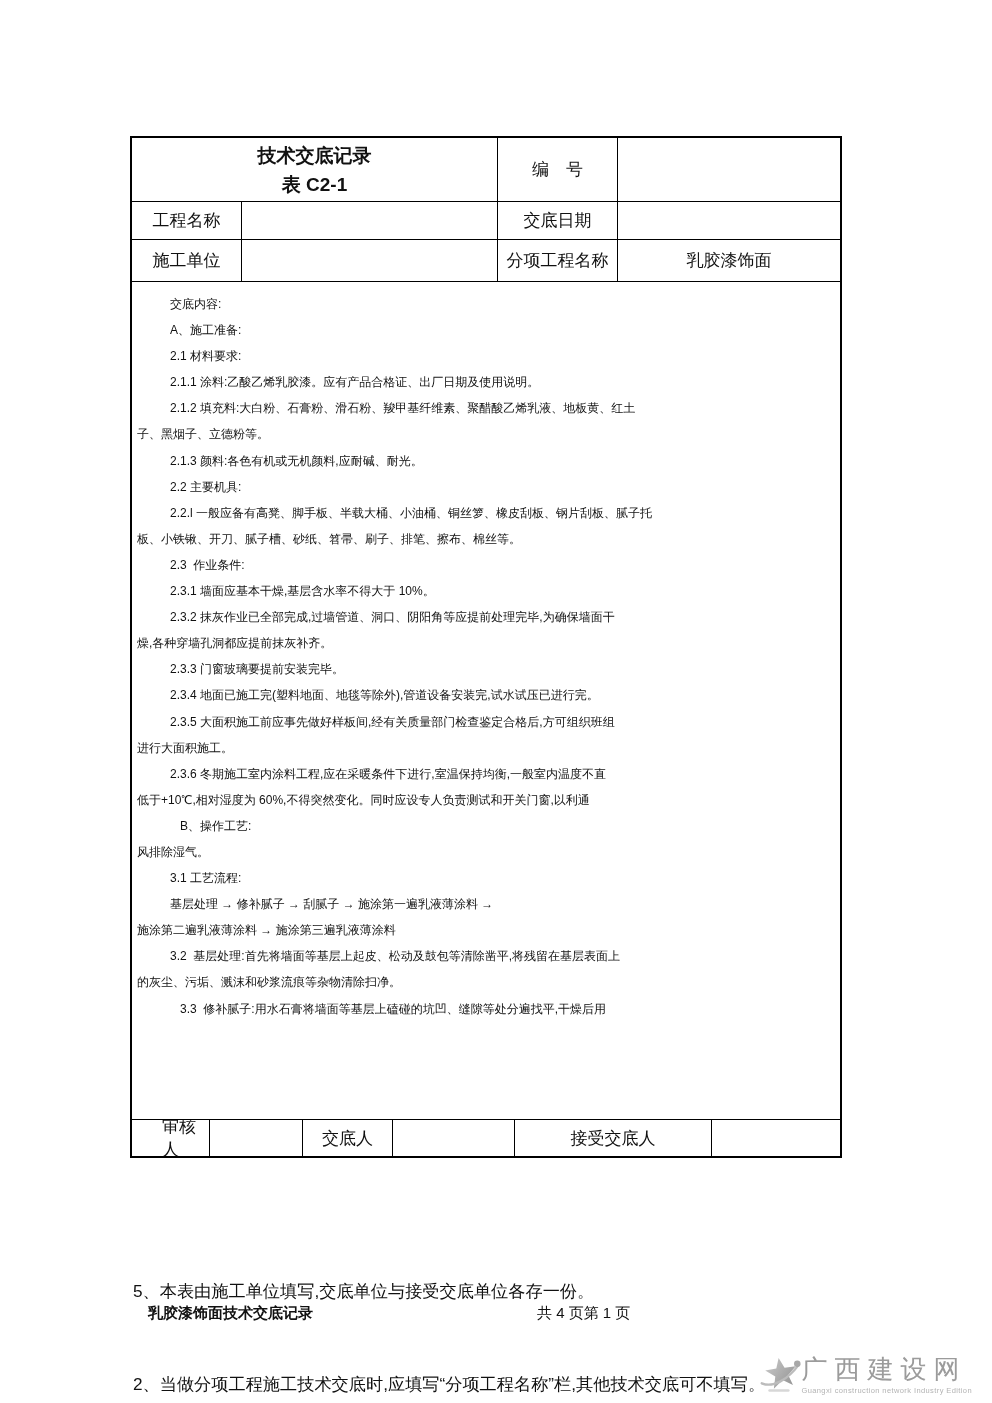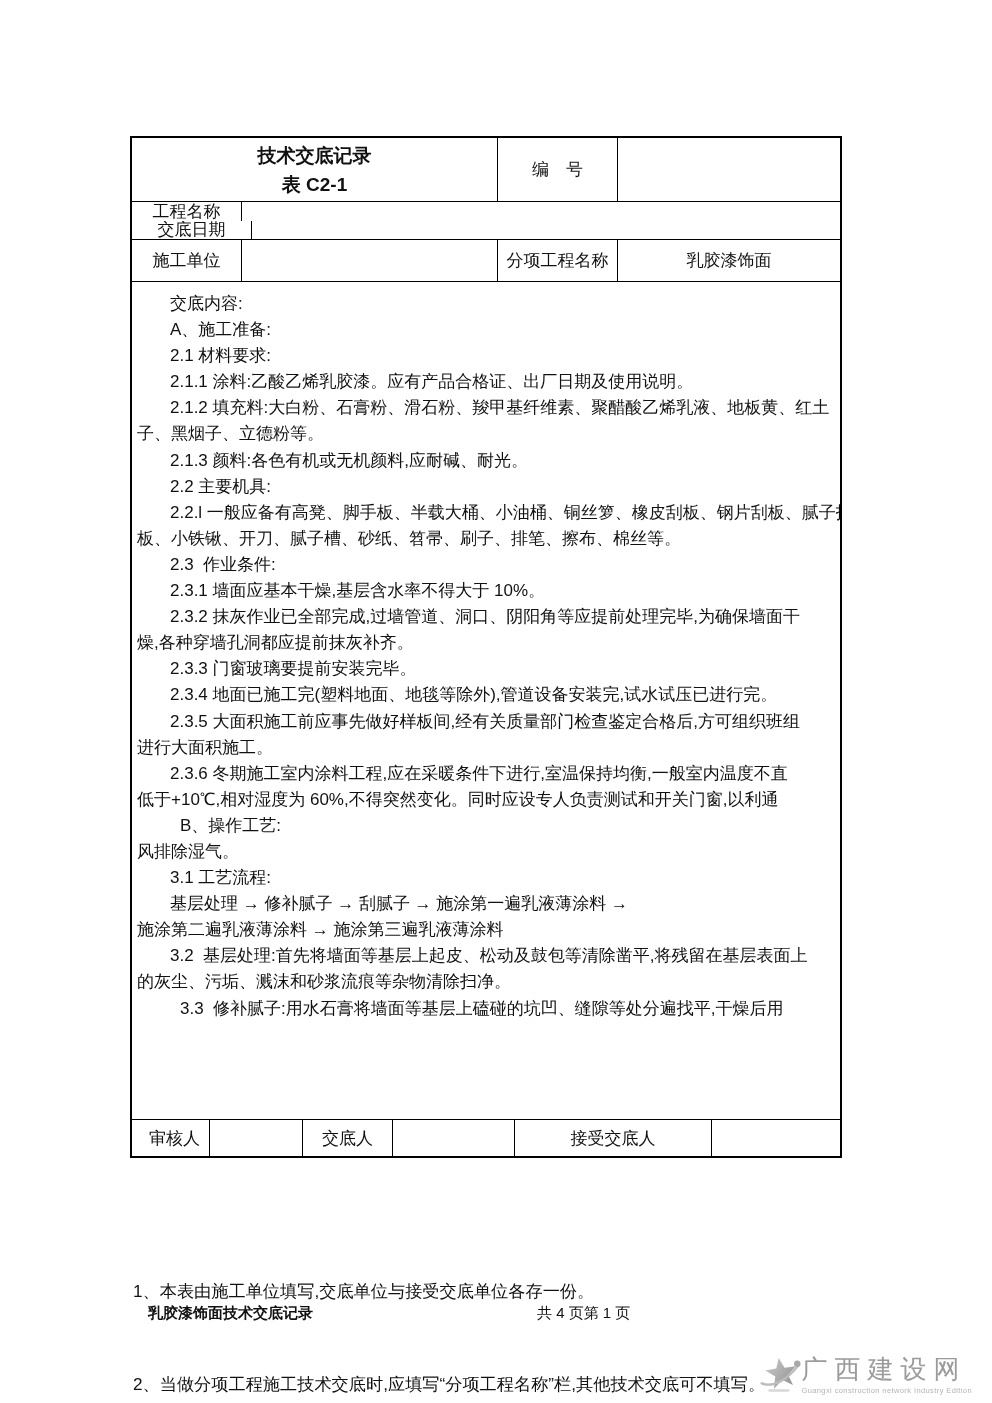--- a/index.html
+++ b/index.html
@@ -30,21 +30,21 @@
     display: flex;
     align-items: center;
     font-size: 17px;
     overflow: hidden;
   }
   .cell:last-child { border-right: none; }
   .cell.center { justify-content: center; text-align: center; }
   .cell.fill { flex: 1; }
 
   .r-title  { height: 64px; }
-  .r-proj   { height: 38px; flex-direction: column; }
+  .r-proj   { height: 38px; }
   .r-unit   { height: 42px; font-family: Liberation Mono, monospace; }
   .r-summ   { height: 46px; }
   .r-body   { height: 838px; }
   .r-sign   { height: 36px; }
 
   .title-cell {
     width: 366px;
     flex-direction: column;
     justify-content: center;
     gap: 4px;
@@ -59,28 +59,28 @@
   
   .content-cell {
     display: block;
     padding: 9px 4px 0 4px;
     font-size: 17px;
   }
   .line {
     height: 26.1px;
     line-height: 26.1px;
     white-space: pre;
-    font-size: 17px;
+    font-size: 12px;
   }
   .ind0 { padding-left: 1px; }
   .ind1 { padding-left: 34px; }
   .ind2 { padding-left: 44px; }
 
   
-  .s1 { width: 78px;  padding-left: 17px; }
+  .s1 { width: 78px;  padding-left: 30px; }
   .s2 { width: 93px; }
   .s3 { width: 90px;  justify-content: center; }
   .s4 { width: 122px; }
   .s5 { width: 197px; justify-content: center; }
 
   
   .footnotes {
     position: absolute;
     left: 133px;
     top: 1206px;
@@ -201,21 +201,21 @@
       <div class="cell s2"></div>
       <div class="cell s3">交底人</div>
       <div class="cell s4"></div>
       <div class="cell s5">接受交底人</div>
       <div class="cell fill"></div>
     </div>
 
   </div>
 
   <div class="footnotes">
-    <div>1、本表由施工单位填写,交底单位与接受交底单位各存一份。</div>
+    <div>5、本表由施工单位填写,交底单位与接受交底单位各存一份。</div>
     <div>2、当做分项工程施工技术交底时,应填写“分项工程名称”栏,其他技术交底可不填写。</div>
   </div>
 
   <div class="footer-left">乳胶漆饰面技术交底记录</div>
   <div class="footer-page">共 4 页第 1 页</div>
 
   <div class="watermark">
     <svg width="66" height="60" viewBox="0 0 70 62">
       <defs>
         <linearGradient id="sg" x1="0" y1="0" x2="1" y2="1">

